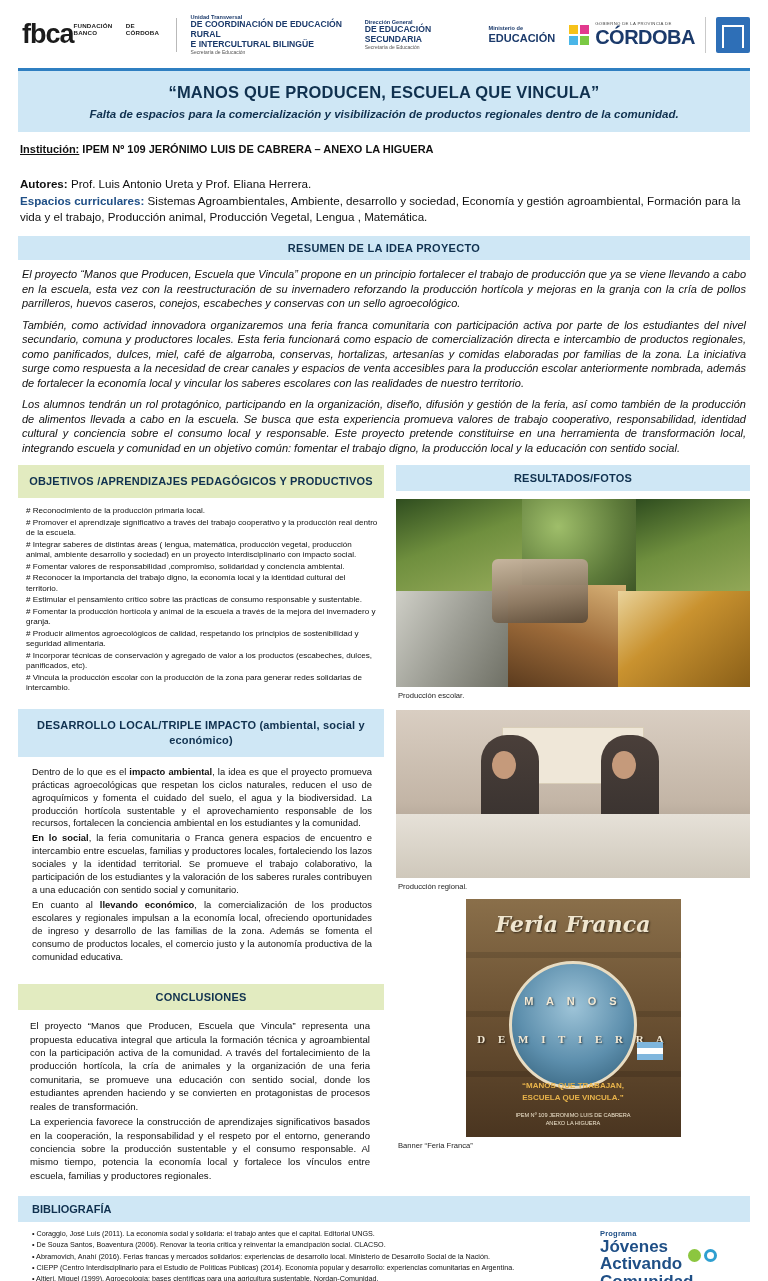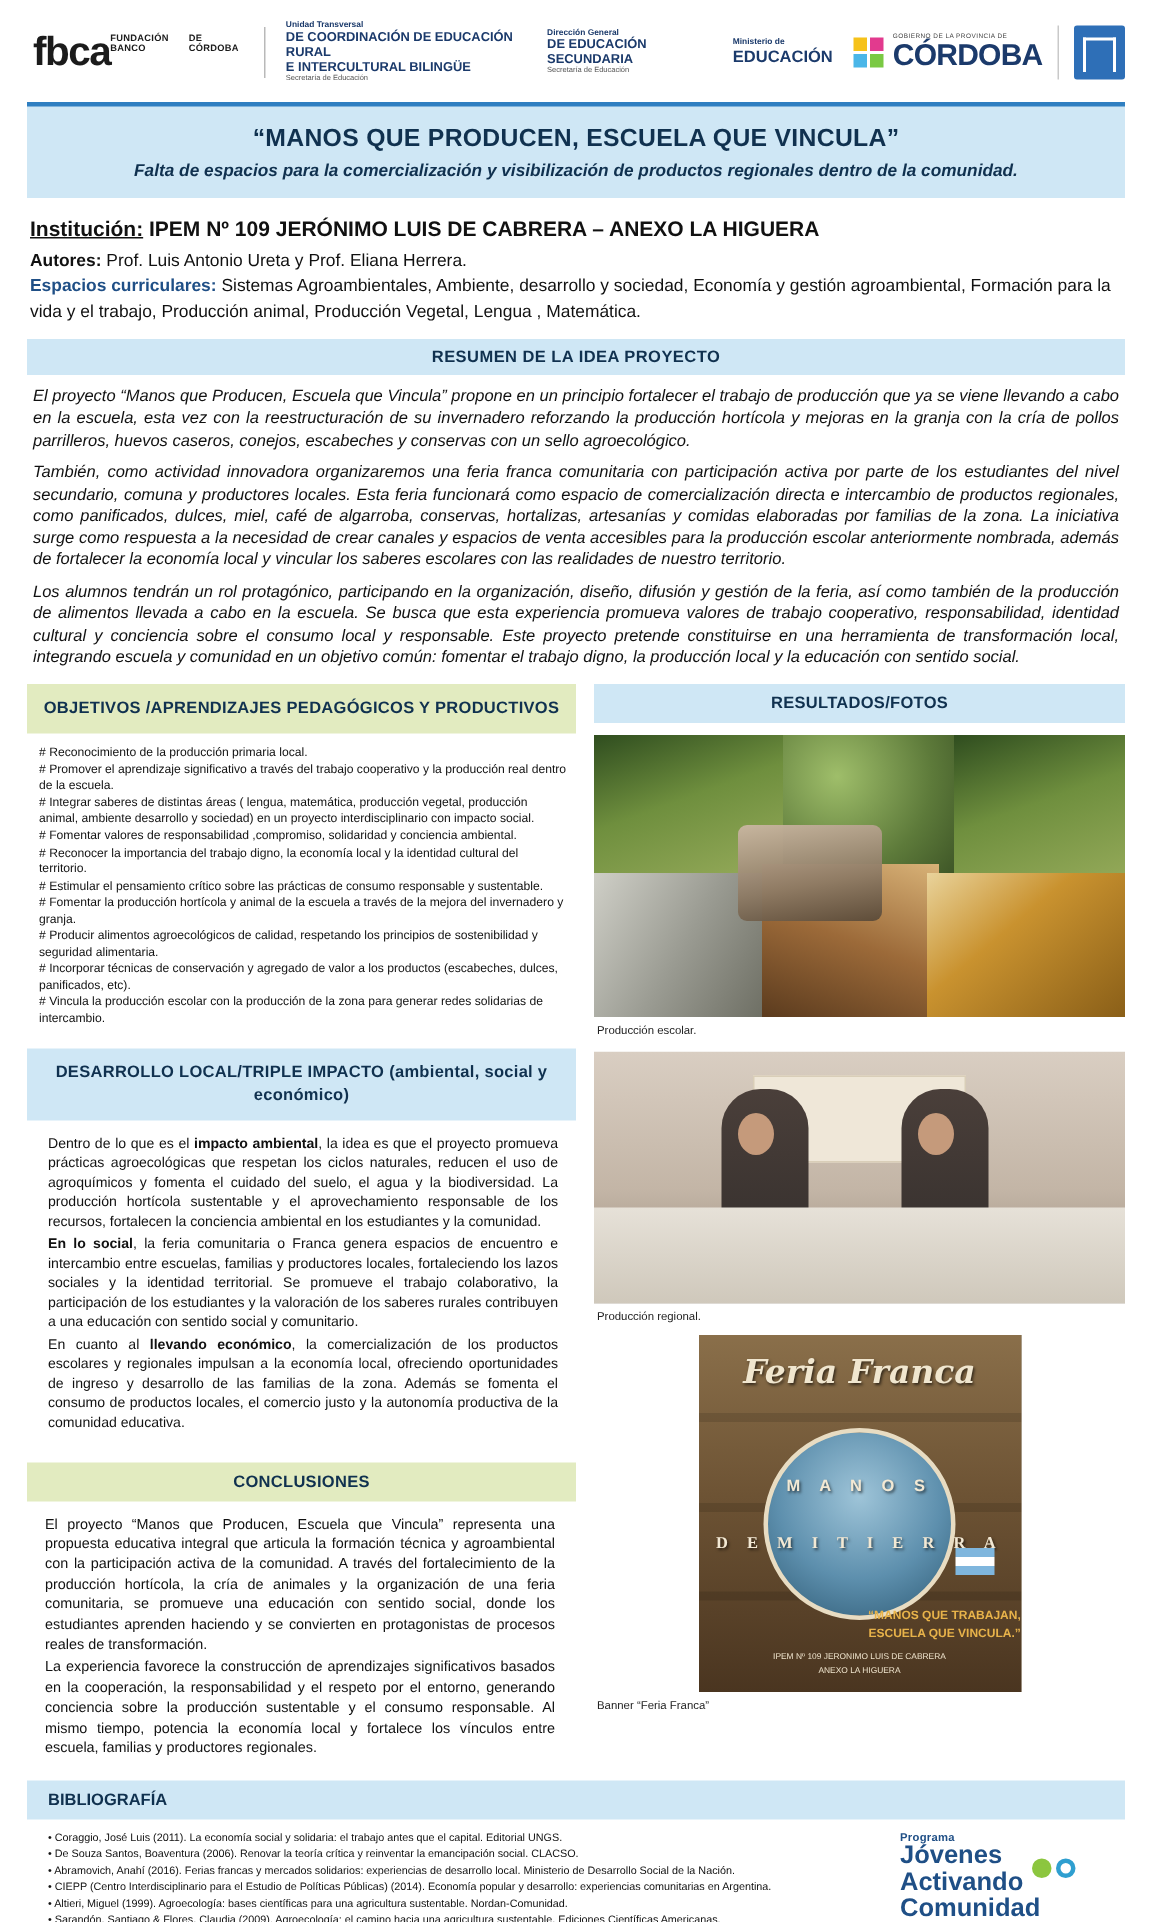--- a/index.html
+++ b/index.html
@@ -120,21 +120,21 @@
 
   
   .meta {
     margin: 10px 20px 0 20px;
     font-size: 11.6px;
     color: #111;
     line-height: 1.45;
   }
   .meta .lbl { font-weight: bold; }
   .meta .inst .lbl { text-decoration: underline; }
-  .meta .inst { font-size: 14px; font-weight: bold; margin-bottom: 4px; }
+  .meta .inst { font-size: 11px; font-weight: bold; margin-bottom: 18px; }
   .meta .cur .lbl { color: #1f4f86; }
 
   
   .sec-head {
     background: #cfe7f5;
     color: #10314f;
     font-weight: bold;
     text-align: center;
     font-size: 11px;
     padding: 6px 4px;
@@ -289,21 +289,21 @@
     font-size:11px; letter-spacing:5px; color:#f3e9d4; font-weight:bold;
     text-shadow:1px 1px 2px rgba(0,0,0,.6);
   }
   .banner-art .t3 {
     position:absolute; top:56%; left:0; right:0; text-align:center;
     font-size:11px; letter-spacing:5px; color:#f3e9d4; font-weight:bold;
     text-shadow:1px 1px 2px rgba(0,0,0,.6);
     font-family:Liberation Serif, serif;
   }
   .banner-art .t4 {
-    position:absolute; top:76%; left:0; right:0; text-align:right;
+    position:absolute; top:76%; left:0; right:0; text-align:center;
     font-size:8px; color:#e8b34a; font-weight:bold; line-height:1.5;
   }
   .banner-art .t5 {
     position:absolute; bottom:4%; left:0; right:0; text-align:center;
     font-size:5.6px; color:#efe4cd; line-height:1.5;
   }
   .flag {
     position:absolute; width:26px; height:18px; right:8%; top:60%;
     background: linear-gradient(180deg,#7fb6dd 33%, #ffffff 33%, #ffffff 66%, #7fb6dd 66%);
   }

